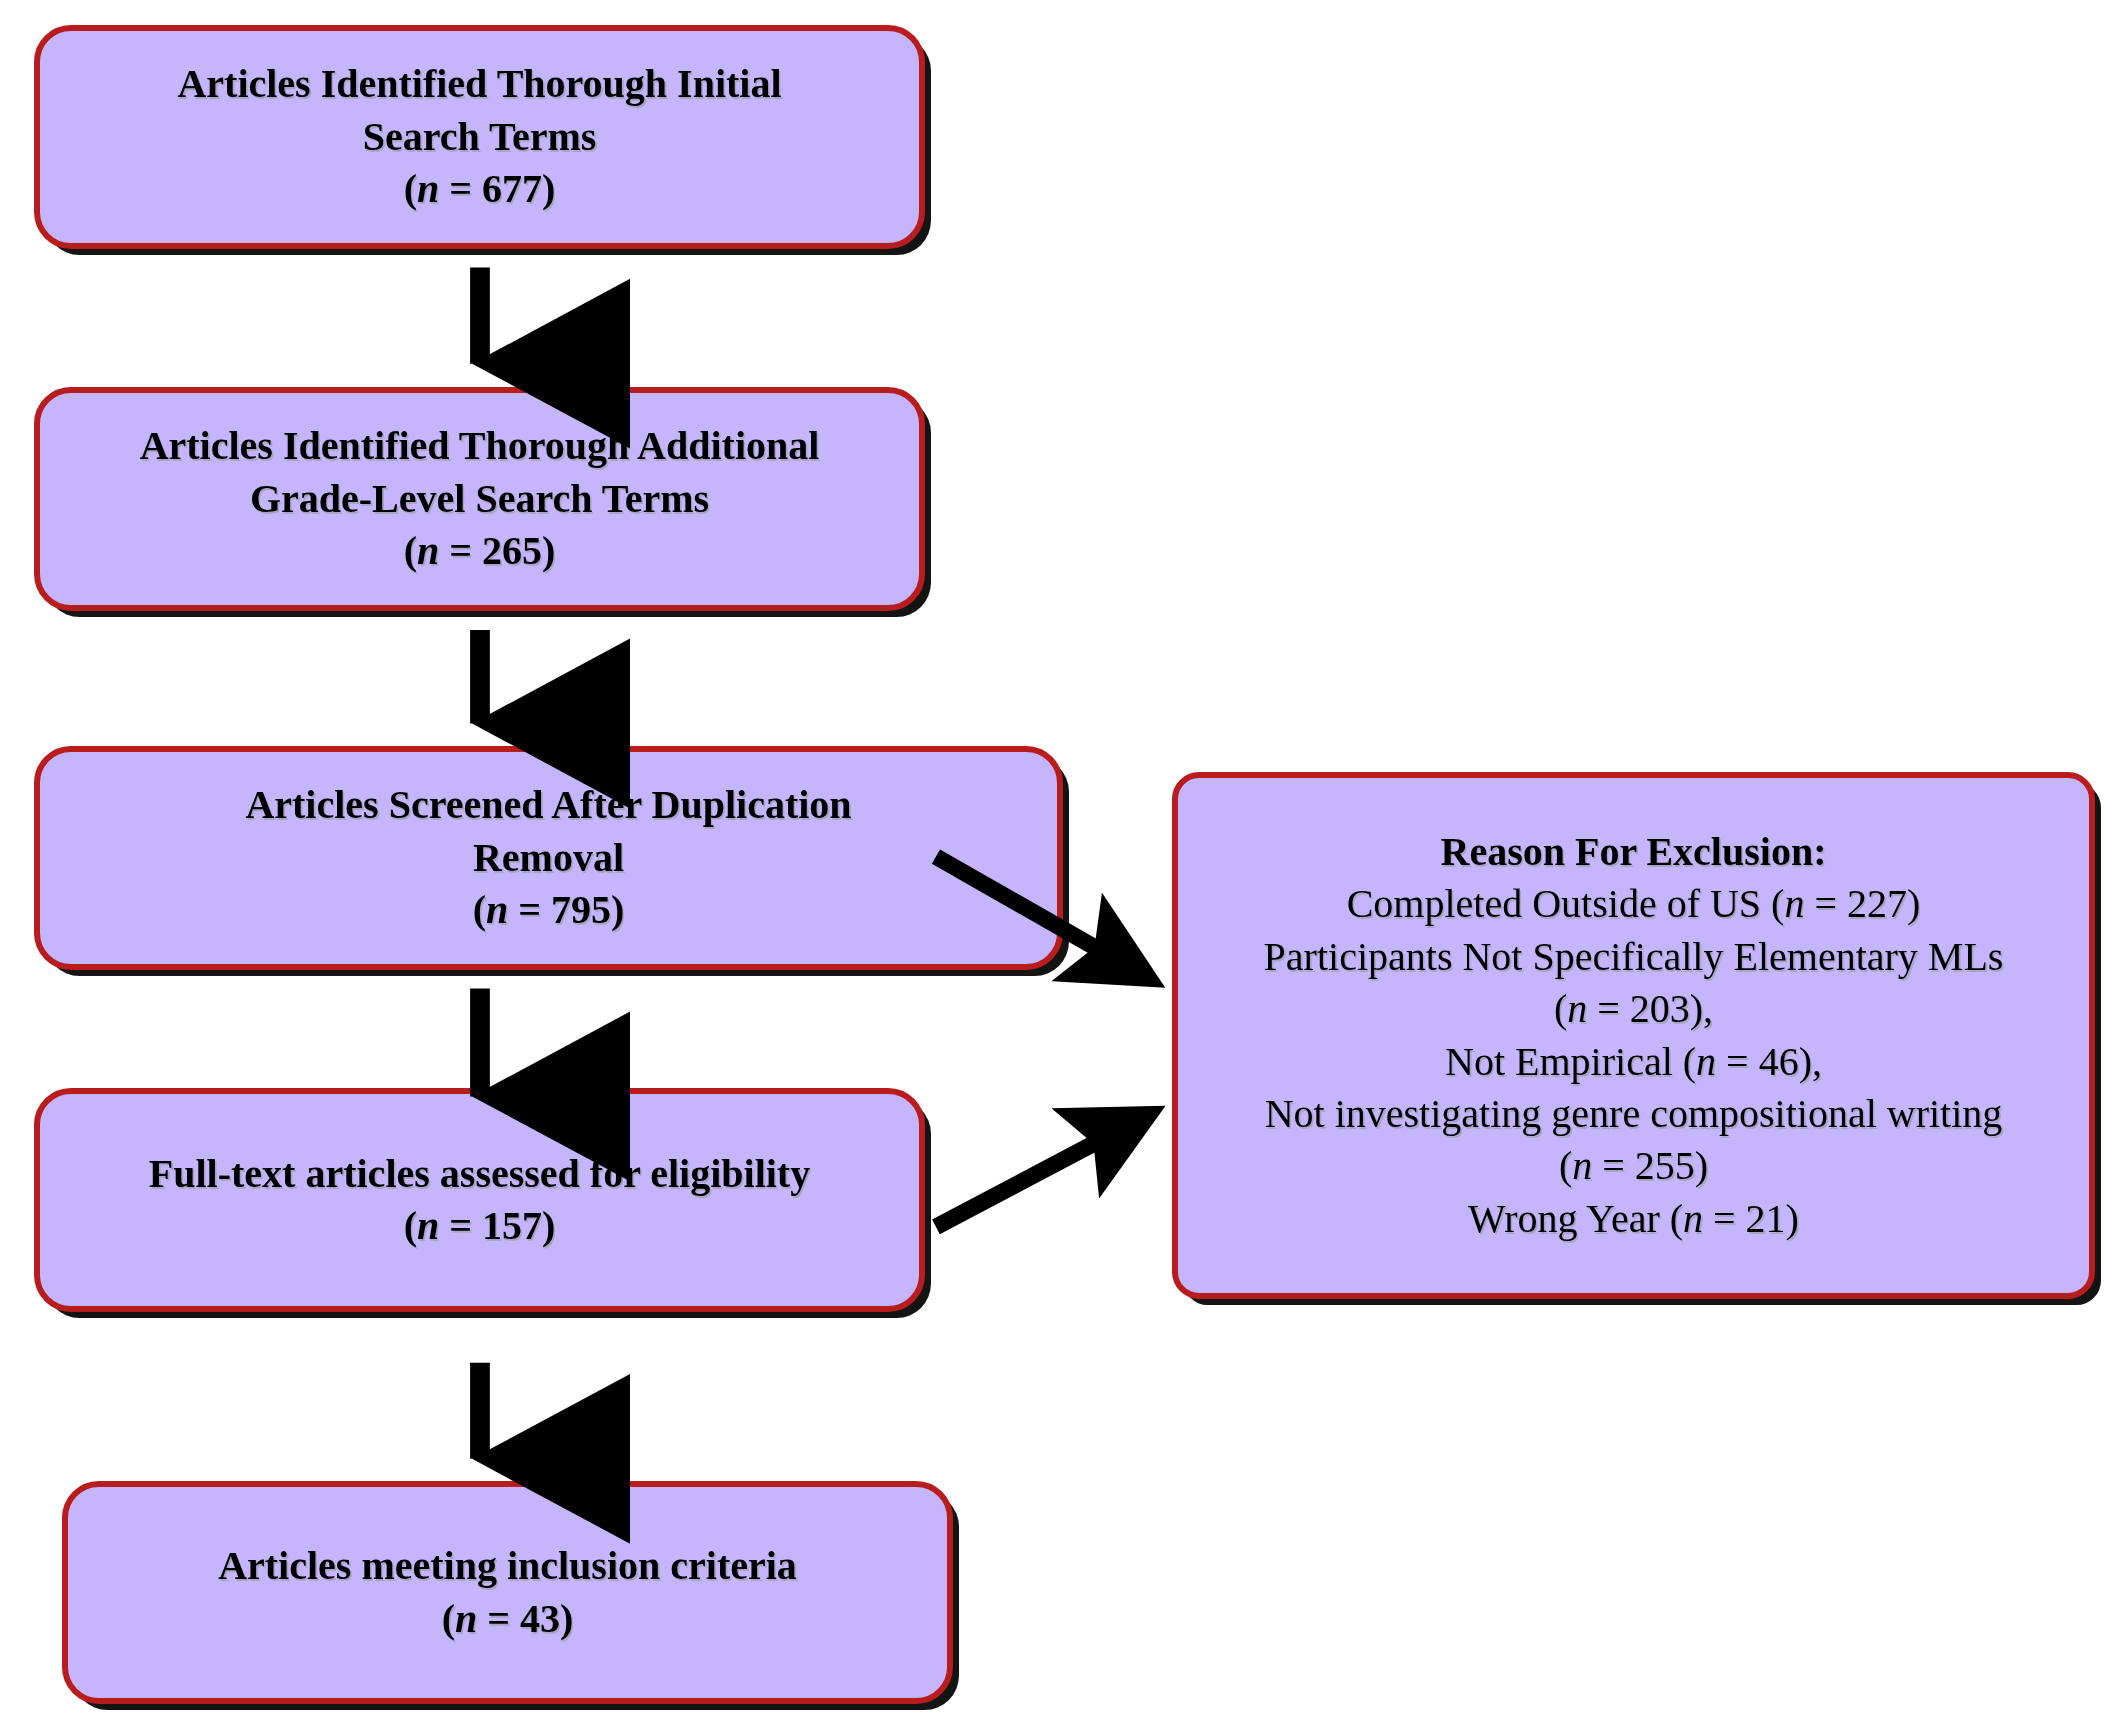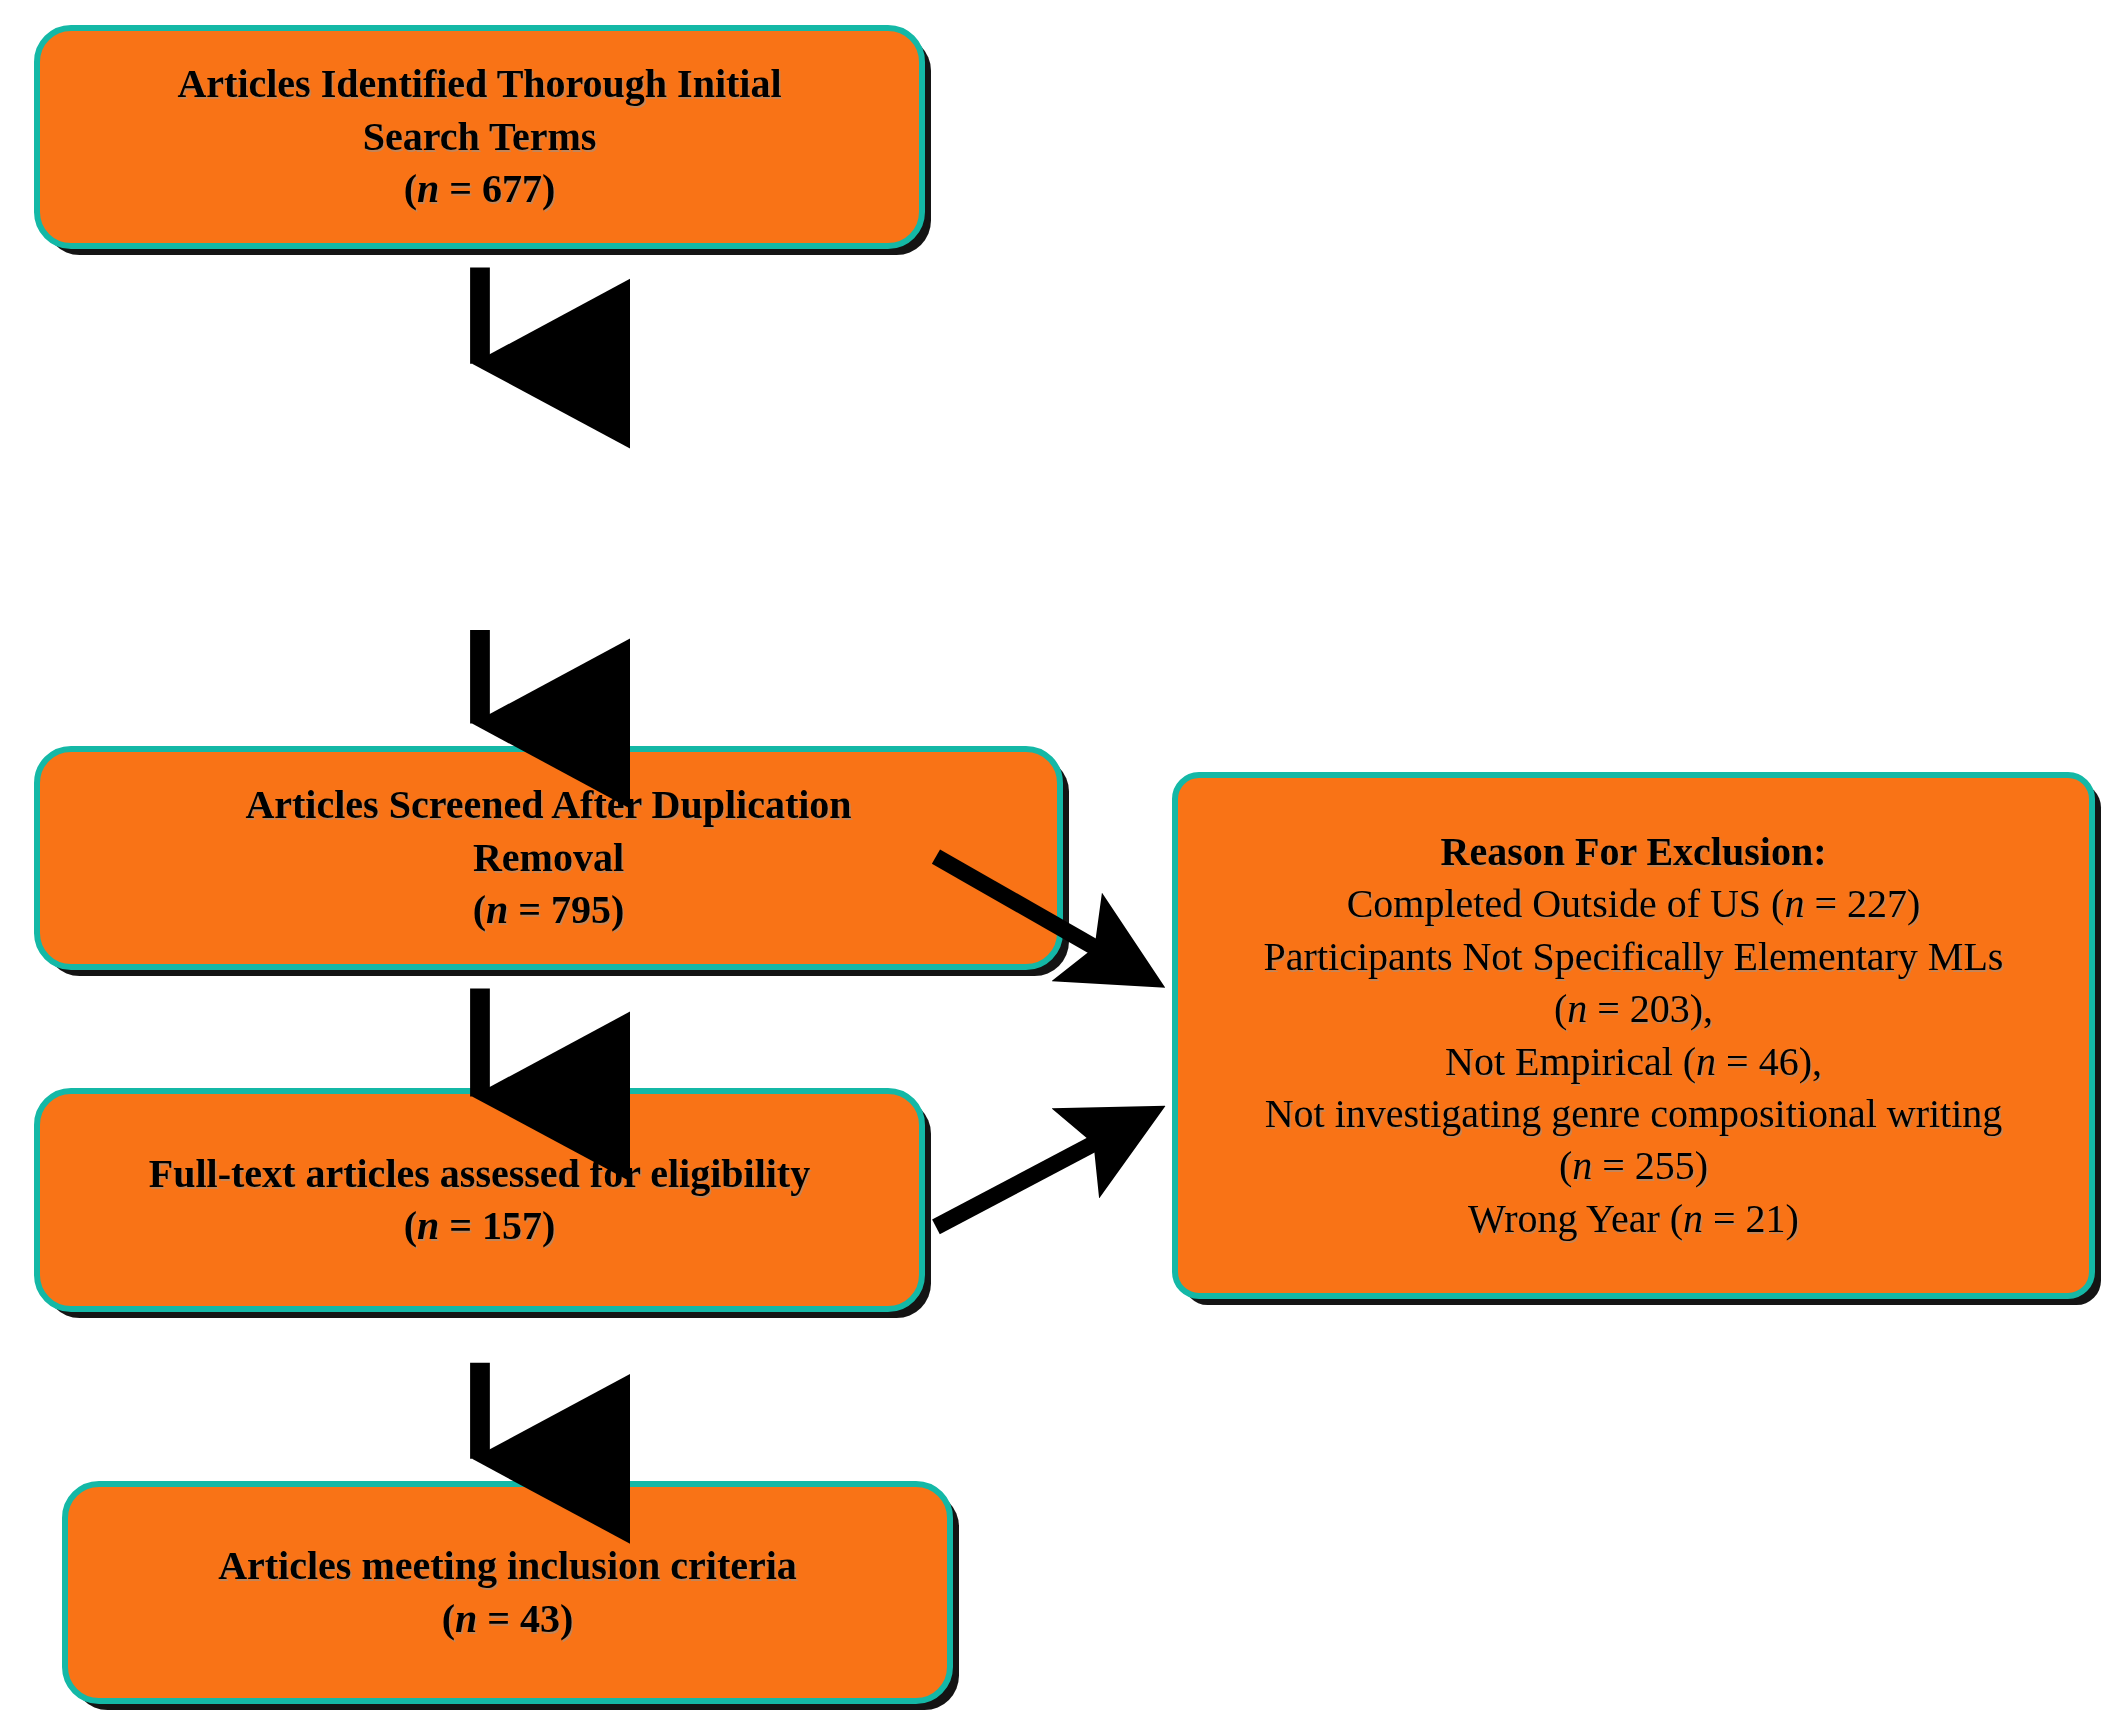--- a/index.html
+++ b/index.html
@@ -13,22 +13,22 @@
   #flowchart-root {
     position: relative;
     width: 2119px;
     height: 1729px;
     background: #ffffff;
     overflow: hidden;
   }
   .node-box {
     position: absolute;
     box-sizing: border-box;
-    background: #f97316;
-    border: 6px solid #14b8a6;
+    background: #c4b5fd;
+    border: 6px solid #b91c1c;
     border-radius: 37px;
     box-shadow: 8.6px 8.6px 0 -2.6px rgba(0,0,0,0.92);
     display: flex;
     align-items: center;
     justify-content: center;
     text-align: center;
   }
   .node-box.wide-radius {
     border-radius: 27px;
   }
@@ -72,20 +72,23 @@
 </style>
 </head>
 <body>
 
 <div id="flowchart-root">
 
   <div class="node-box" style="left:34px; top:25px; width:891px; height:224px;">
     <span class="node-text bold">Articles Identified Thorough Initial<br>Search Terms<br>(<em>n</em> = 677)</span>
   </div>
 
+  <div class="node-box" style="left:34px; top:387px; width:891px; height:224px;">
+    <span class="node-text bold">Articles Identified Thorough Additional<br>Grade-Level Search Terms<br>(<em>n</em> = 265)</span>
+  </div>
 
   <div class="node-box" style="left:34px; top:746px; width:1029px; height:224px;">
     <span class="node-text bold">Articles Screened After Duplication<br>Removal<br>(<em>n</em> = 795)</span>
   </div>
 
   <div class="node-box" style="left:34px; top:1088px; width:891px; height:224px;">
     <span class="node-text bold">Full-text articles assessed for eligibility<br>(<em>n</em> = 157)</span>
   </div>
 
   <div class="node-box" style="left:34px; top:1481px; width:891px; height:223px;margin-left:28px;">

